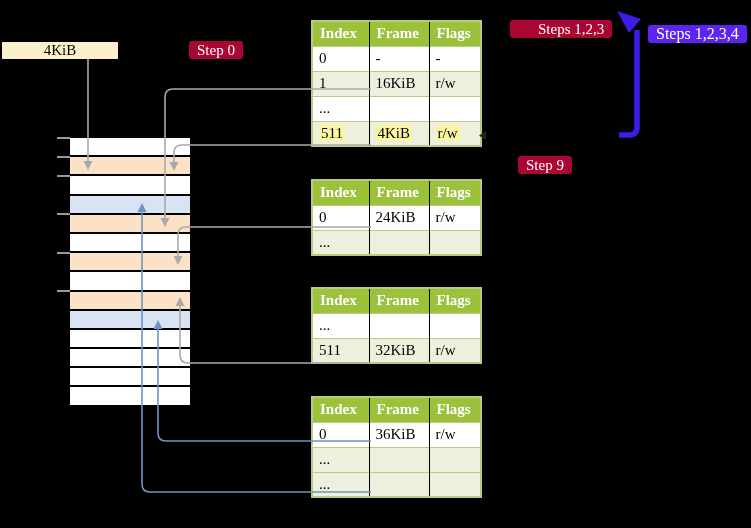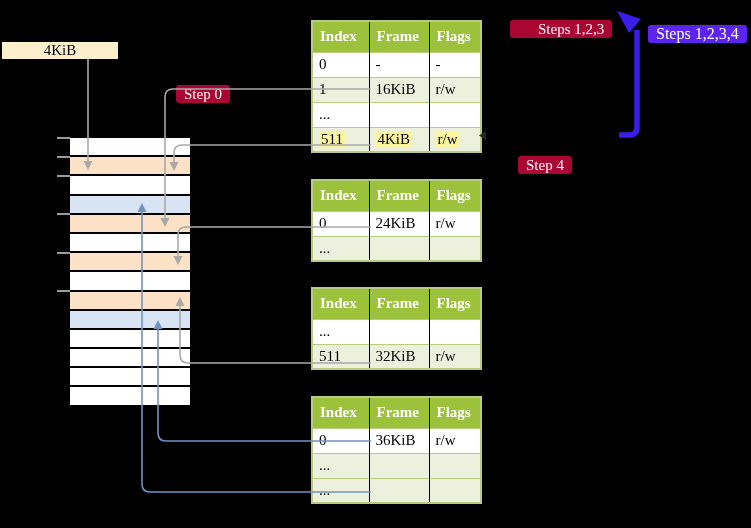--- a/index.html
+++ b/index.html
@@ -13,21 +13,21 @@
   .cream-box{background:#fbf0cb;color:#000;width:116px;height:17px;line-height:17px;
              text-align:center;font-size:15px;}
   .badge{color:#fff;font-size:15px;line-height:16px;padding:1px 8px;border-radius:3px;
          white-space:nowrap;}
   .badge-red{background:#aa0633;}
   .badge-blue{background:#5b24f0;font-size:16px;}
   
   table.ptable{border-collapse:collapse;background:#fff;
                border:2px solid #b8cb80;table-layout:fixed;}
   table.ptable th{background:#9cc23c;color:#fff;font-weight:bold;font-size:15px;
-                  text-align:left;height:31px;padding:0 0 0 7px;box-sizing:border-box;}
+                  text-align:left;height:25px;padding:0 0 0 7px;box-sizing:border-box;}
   table.ptable td{font-size:15px;color:#000;height:25px;padding:0 0 0 6px;
                   box-sizing:border-box;vertical-align:middle;}
   table.ptable th + th, table.ptable td + td{border-left:1px solid #000;}
   table.ptable tr + tr td, table.ptable tbody tr:first-child td{border-top:1px solid #b8cb80;}
   table.ptable tr.tint td{background:#ecf0dc;}
   .hl{background:#fcf5a0;padding:0 2px;}
   svg.wires{position:absolute;left:0;top:0;z-index:6;pointer-events:none;}
   .stack-wrap{z-index:1;}
   .tbl-wrap{z-index:3;}
 </style>
@@ -55,24 +55,24 @@
 
   <div class="tick" style="top:137px;"></div>
   <div class="tick" style="top:156px;"></div>
   <div class="tick" style="top:175px;"></div>
   <div class="tick" style="top:213px;"></div>
   <div class="tick" style="top:252px;"></div>
   <div class="tick" style="top:290px;"></div>
 
   <div class="abs cream-box" style="left:2px;top:42px;">4KiB</div>
 
-  <div class="abs badge badge-red" style="left:176px;top:41px;margin-top:44px;">Step 0</div>
+  <div class="abs badge badge-red" style="left:189px;top:41px;">Step 0</div>
   <div class="abs badge badge-red" style="left:510px;top:20px;padding-left:28px;">Steps 1,2,3</div>
   <div class="abs badge badge-blue" style="left:648px;top:25px;">Steps 1,2,3,4</div>
-  <div class="abs badge badge-red" style="left:518px;top:156px;">Step 4</div>
+  <div class="abs badge badge-red" style="left:518px;top:156px;">Step 9</div>
 
   <div class="abs tbl-wrap" style="left:311px;top:20px;">
       <table class="ptable">
         <thead>
           <tr>
             <th style="width: 57px;">Index</th>
             <th style="width: 60px;">Frame</th>
             <th style="width: 52px;">Flags</th>
           </tr>
         </thead>

